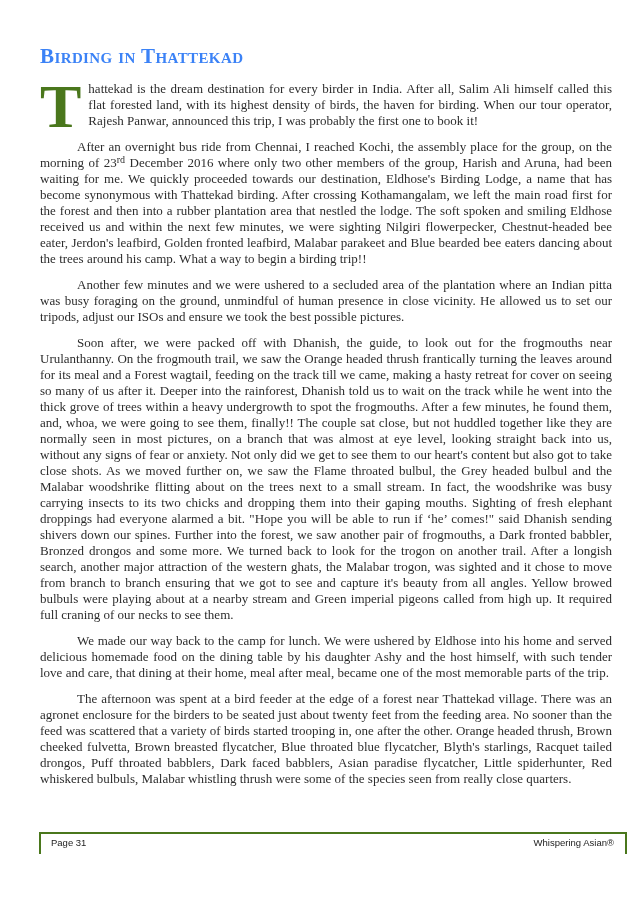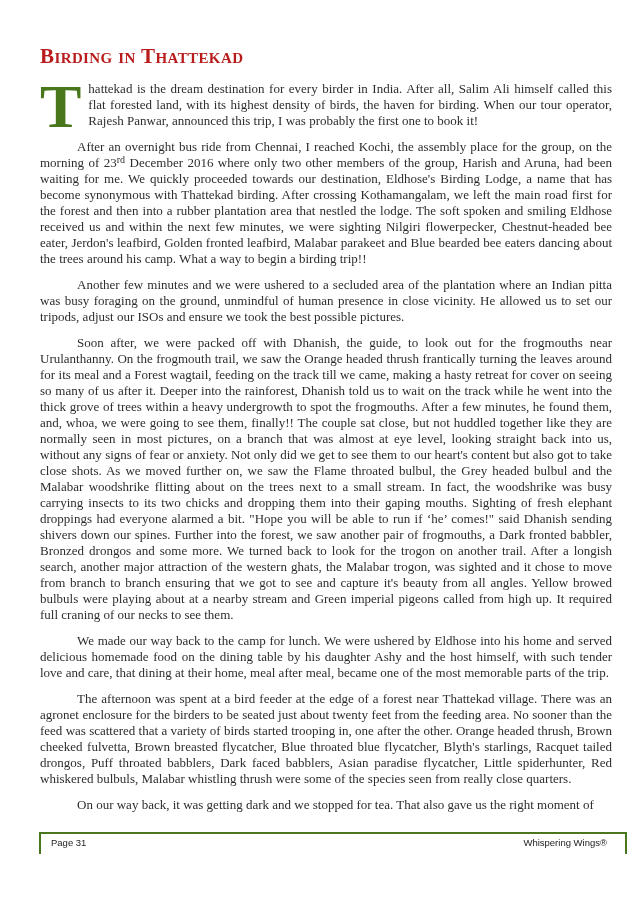--- a/index.html
+++ b/index.html
@@ -15,21 +15,21 @@
     position: absolute;
     left: 40px;
     top: 44px;
     width: 572px;
   }
   .article-title {
     font-variant: small-caps;
     font-weight: bold;
     font-size: 21px;
     letter-spacing: 0.4px;
-    color: #b91c1c;
+    color: #3b82f6;
     margin: 0 0 13px 0;
     line-height: 24px;
   }
   p.para {
     margin: 10px 0 0 0;
     font-size: 13px;
     line-height: 16px;
     color: #2d2d2d;
     text-align: justify;
     text-indent: 37px;
@@ -57,21 +57,21 @@
     position: absolute;
     left: 39px;
     right: 13px;
     top: 832px;
     height: 17px;
     border: 2px solid #4a771c;
     border-bottom: none;
     display: flex;
     justify-content: space-between;
     align-items: flex-start;
-    padding: 3px 18px 0 10px;
+    padding: 3px 11px 0 10px;
     font-family: "Liberation Sans", sans-serif;
     font-size: 9.5px;
     color: #222222;
   }
 </style>
 </head>
 <body>
 
 <div class="page">
   <div class="content">
@@ -83,21 +83,20 @@
     <p class="para"><span>After an overnight bus ride from Chennai, I reached Kochi, the assembly place for the group, on the morning of 23</span><span class="sup">rd</span><span> December 2016 where only two other members of the group, Harish and Aruna, had been waiting for me. We quickly proceeded towards our destination, Eldhose's Birding Lodge, a name that has become synonymous with Thattekad birding. After crossing Kothamangalam, we left the main road first for the forest and then into a rubber plantation area that nestled the lodge. The soft spoken and smiling Eldhose received us and within the next few minutes, we were sighting Nilgiri flowerpecker, Chestnut-headed bee eater, Jerdon's leafbird, Golden fronted leafbird, Malabar parakeet and Blue bearded bee eaters dancing about the trees around his camp. What a way to begin a birding trip!!</span></p>
 
     <p class="para">Another few minutes and we were ushered to a secluded area of the plantation where an Indian pitta was busy foraging on the ground, unmindful of human presence in close vicinity. He allowed us to set our tripods, adjust our ISOs and ensure we took the best possible pictures.</p>
 
     <p class="para">Soon after, we were packed off with Dhanish, the guide, to look out for the frogmouths near Urulanthanny. On the frogmouth trail, we saw the Orange headed thrush frantically turning the leaves around for its meal and a Forest wagtail, feeding on the track till we came, making a hasty retreat for cover on seeing so many of us after it. Deeper into the rainforest, Dhanish told us to wait on the track while he went into the thick grove of trees within a heavy undergrowth to spot the frogmouths. After a few minutes, he found them, and, whoa, we were going to see them, finally!! The couple sat close, but not huddled together like they are normally seen in most pictures, on a branch that was almost at eye level, looking straight back into us, without any signs of fear or anxiety. Not only did we get to see them to our heart's content but also got to take close shots. As we moved further on, we saw the Flame throated bulbul, the Grey headed bulbul and the Malabar woodshrike flitting about on the trees next to a small stream. In fact, the woodshrike was busy carrying insects to its two chicks and dropping them into their gaping mouths. Sighting of fresh elephant droppings had everyone alarmed a bit. "Hope you will be able to run if ‘he’ comes!" said Dhanish sending shivers down our spines. Further into the forest, we saw another pair of frogmouths, a Dark fronted babbler, Bronzed drongos and some more. We turned back to look for the trogon on another trail. After a longish search, another major attraction of the western ghats, the Malabar trogon, was sighted and it chose to move from branch to branch ensuring that we got to see and capture it's beauty from all angles. Yellow browed bulbuls were playing about at a nearby stream and Green imperial pigeons called from high up. It required full craning of our necks to see them.</p>
 
     <p class="para">We made our way back to the camp for lunch. We were ushered by Eldhose into his home and served delicious homemade food on the dining table by his daughter Ashy and the host himself, with such tender love and care, that dining at their home, meal after meal, became one of the most memorable parts of the trip.</p>
 
     <p class="para">The afternoon was spent at a bird feeder at the edge of a forest near Thattekad village. There was an agronet enclosure for the birders to be seated just about twenty feet from the feeding area. No sooner than the feed was scattered that a variety of birds started trooping in, one after the other. Orange headed thrush, Brown cheeked fulvetta, Brown breasted flycatcher, Blue throated blue flycatcher, Blyth's starlings, Racquet tailed drongos, Puff throated babblers, Dark faced babblers, Asian paradise flycatcher, Little spiderhunter, Red whiskered bulbuls, Malabar whistling thrush were some of the species seen from really close quarters.</p>
 
-    <p class="para">On our way back, it was getting dark and we stopped for tea. That also gave us the right moment of</p>
 
   </div>
 
   <div class="footer">
     <span>Page 31</span>
-    <span>Whispering Wings®</span>
+    <span>Whispering Asian®</span>
   </div>
 </div>
 
 </body></html>

